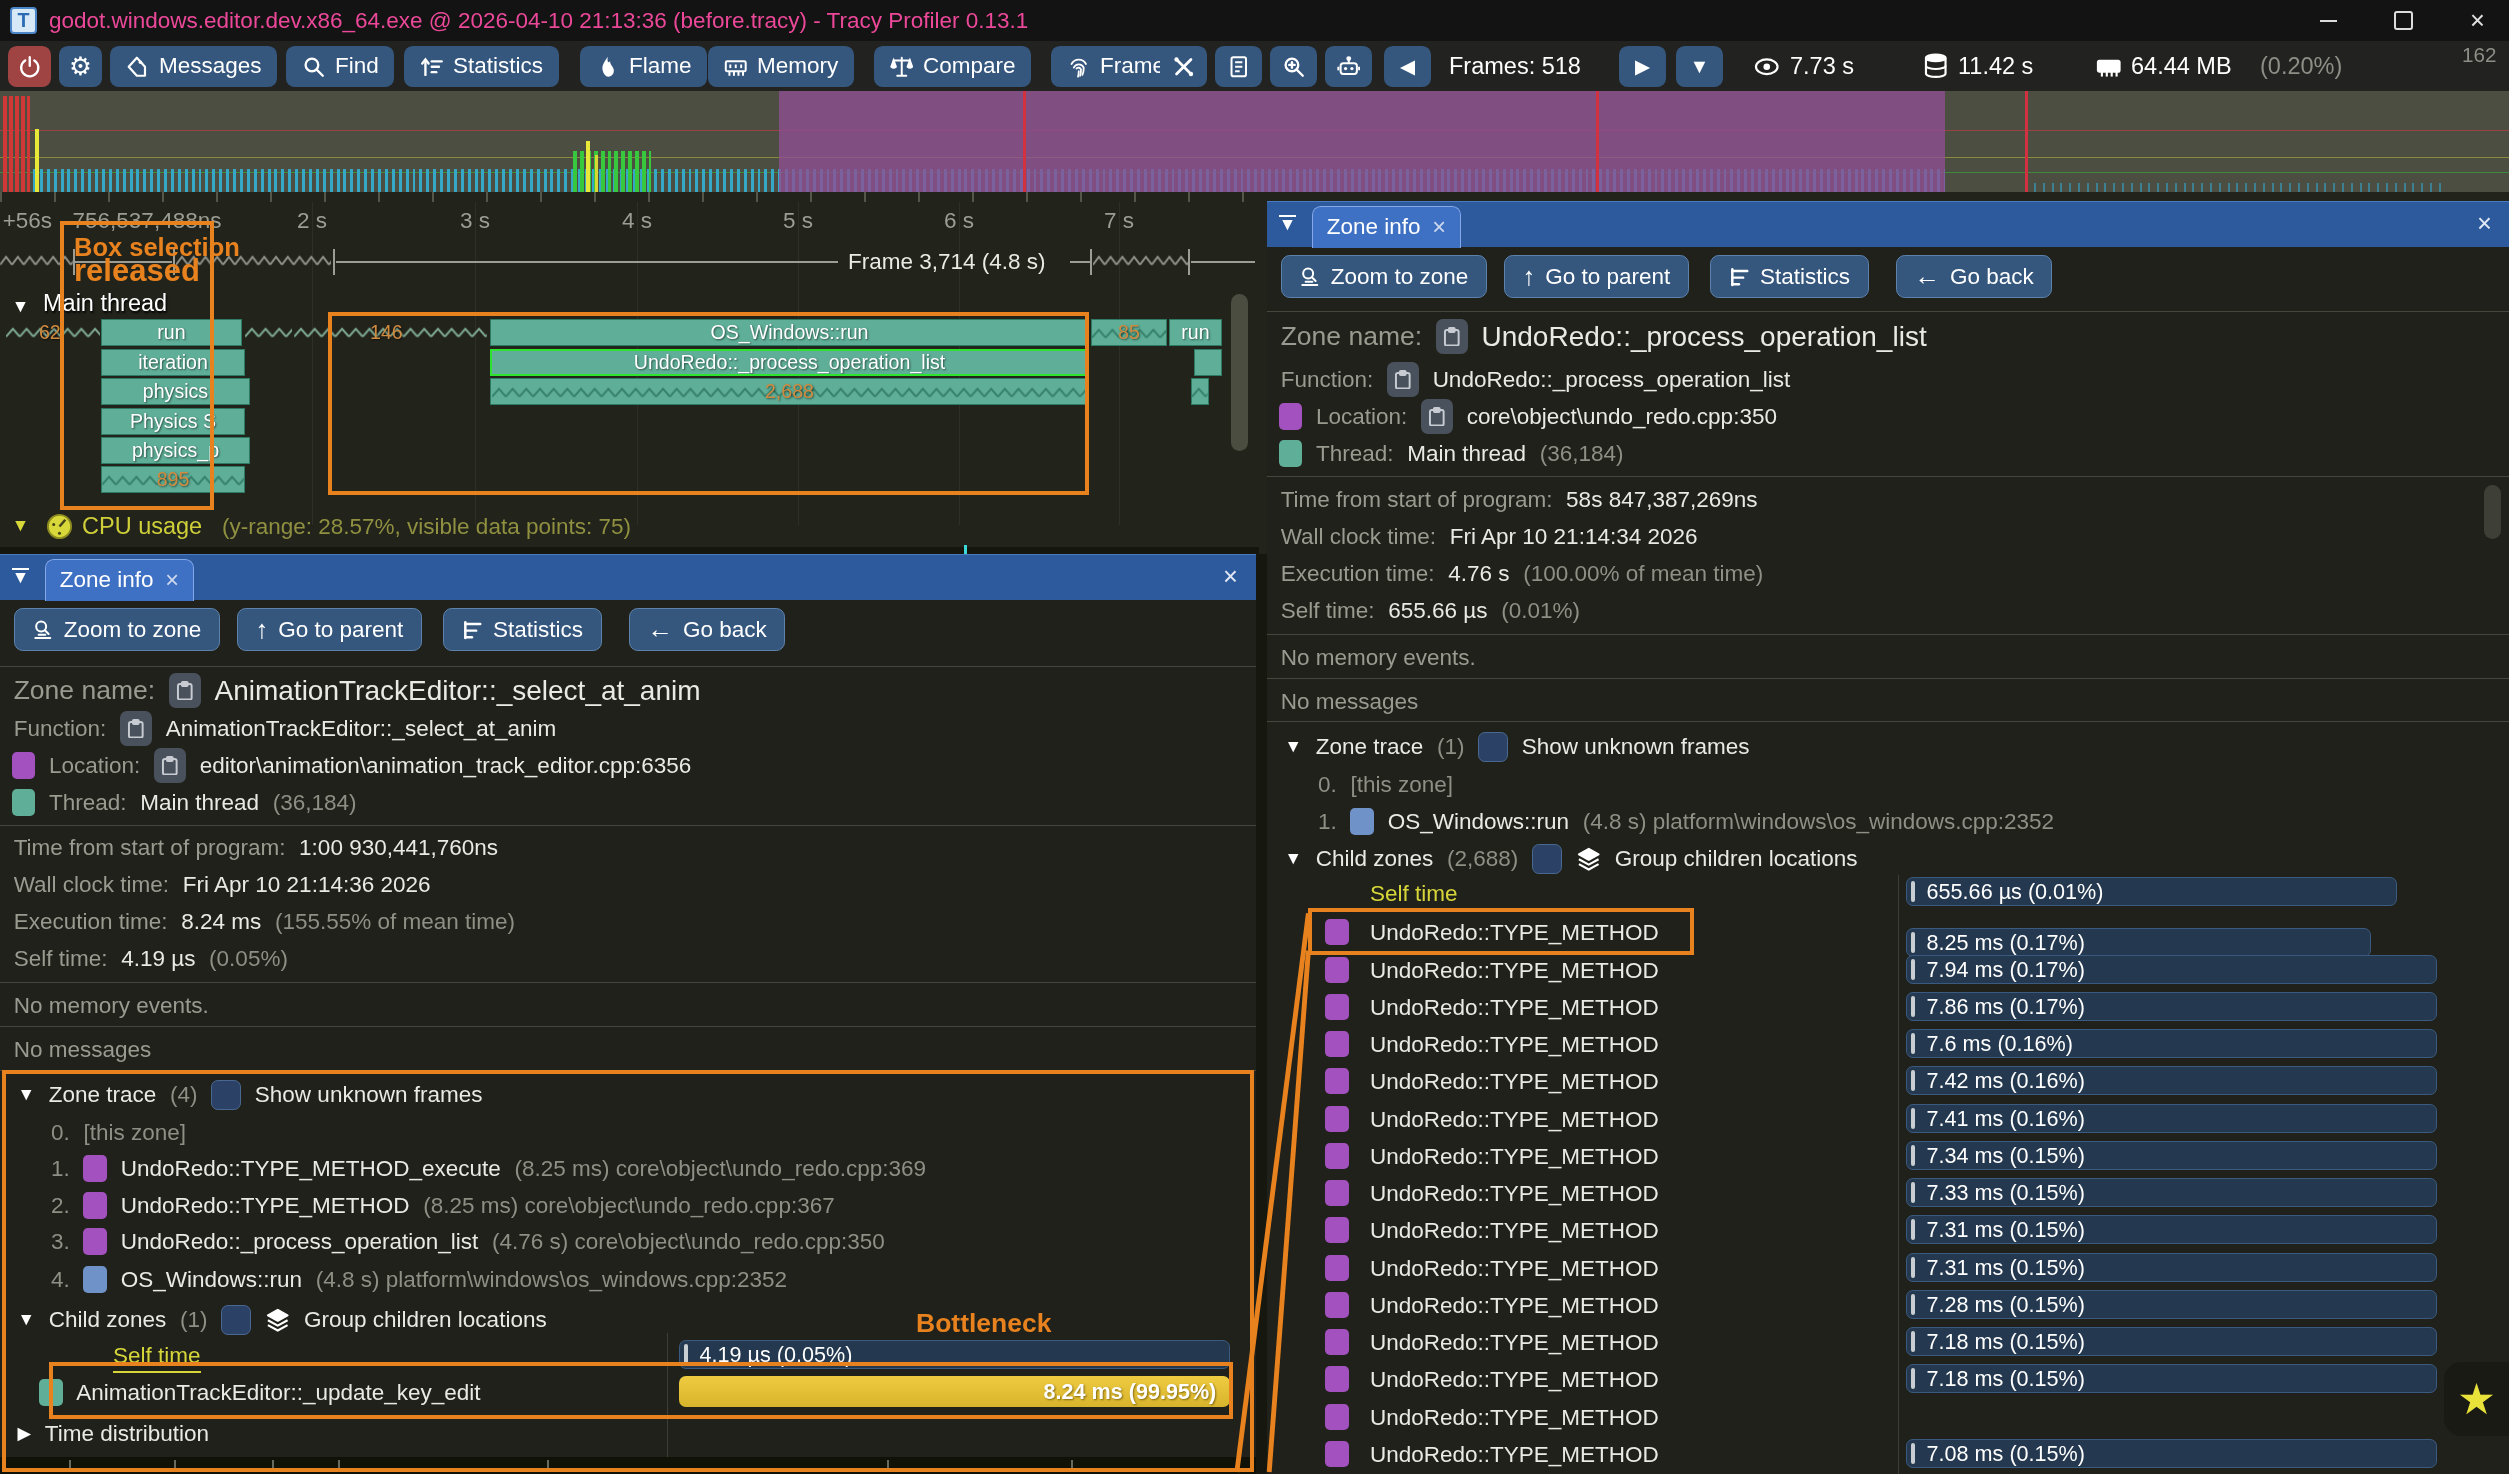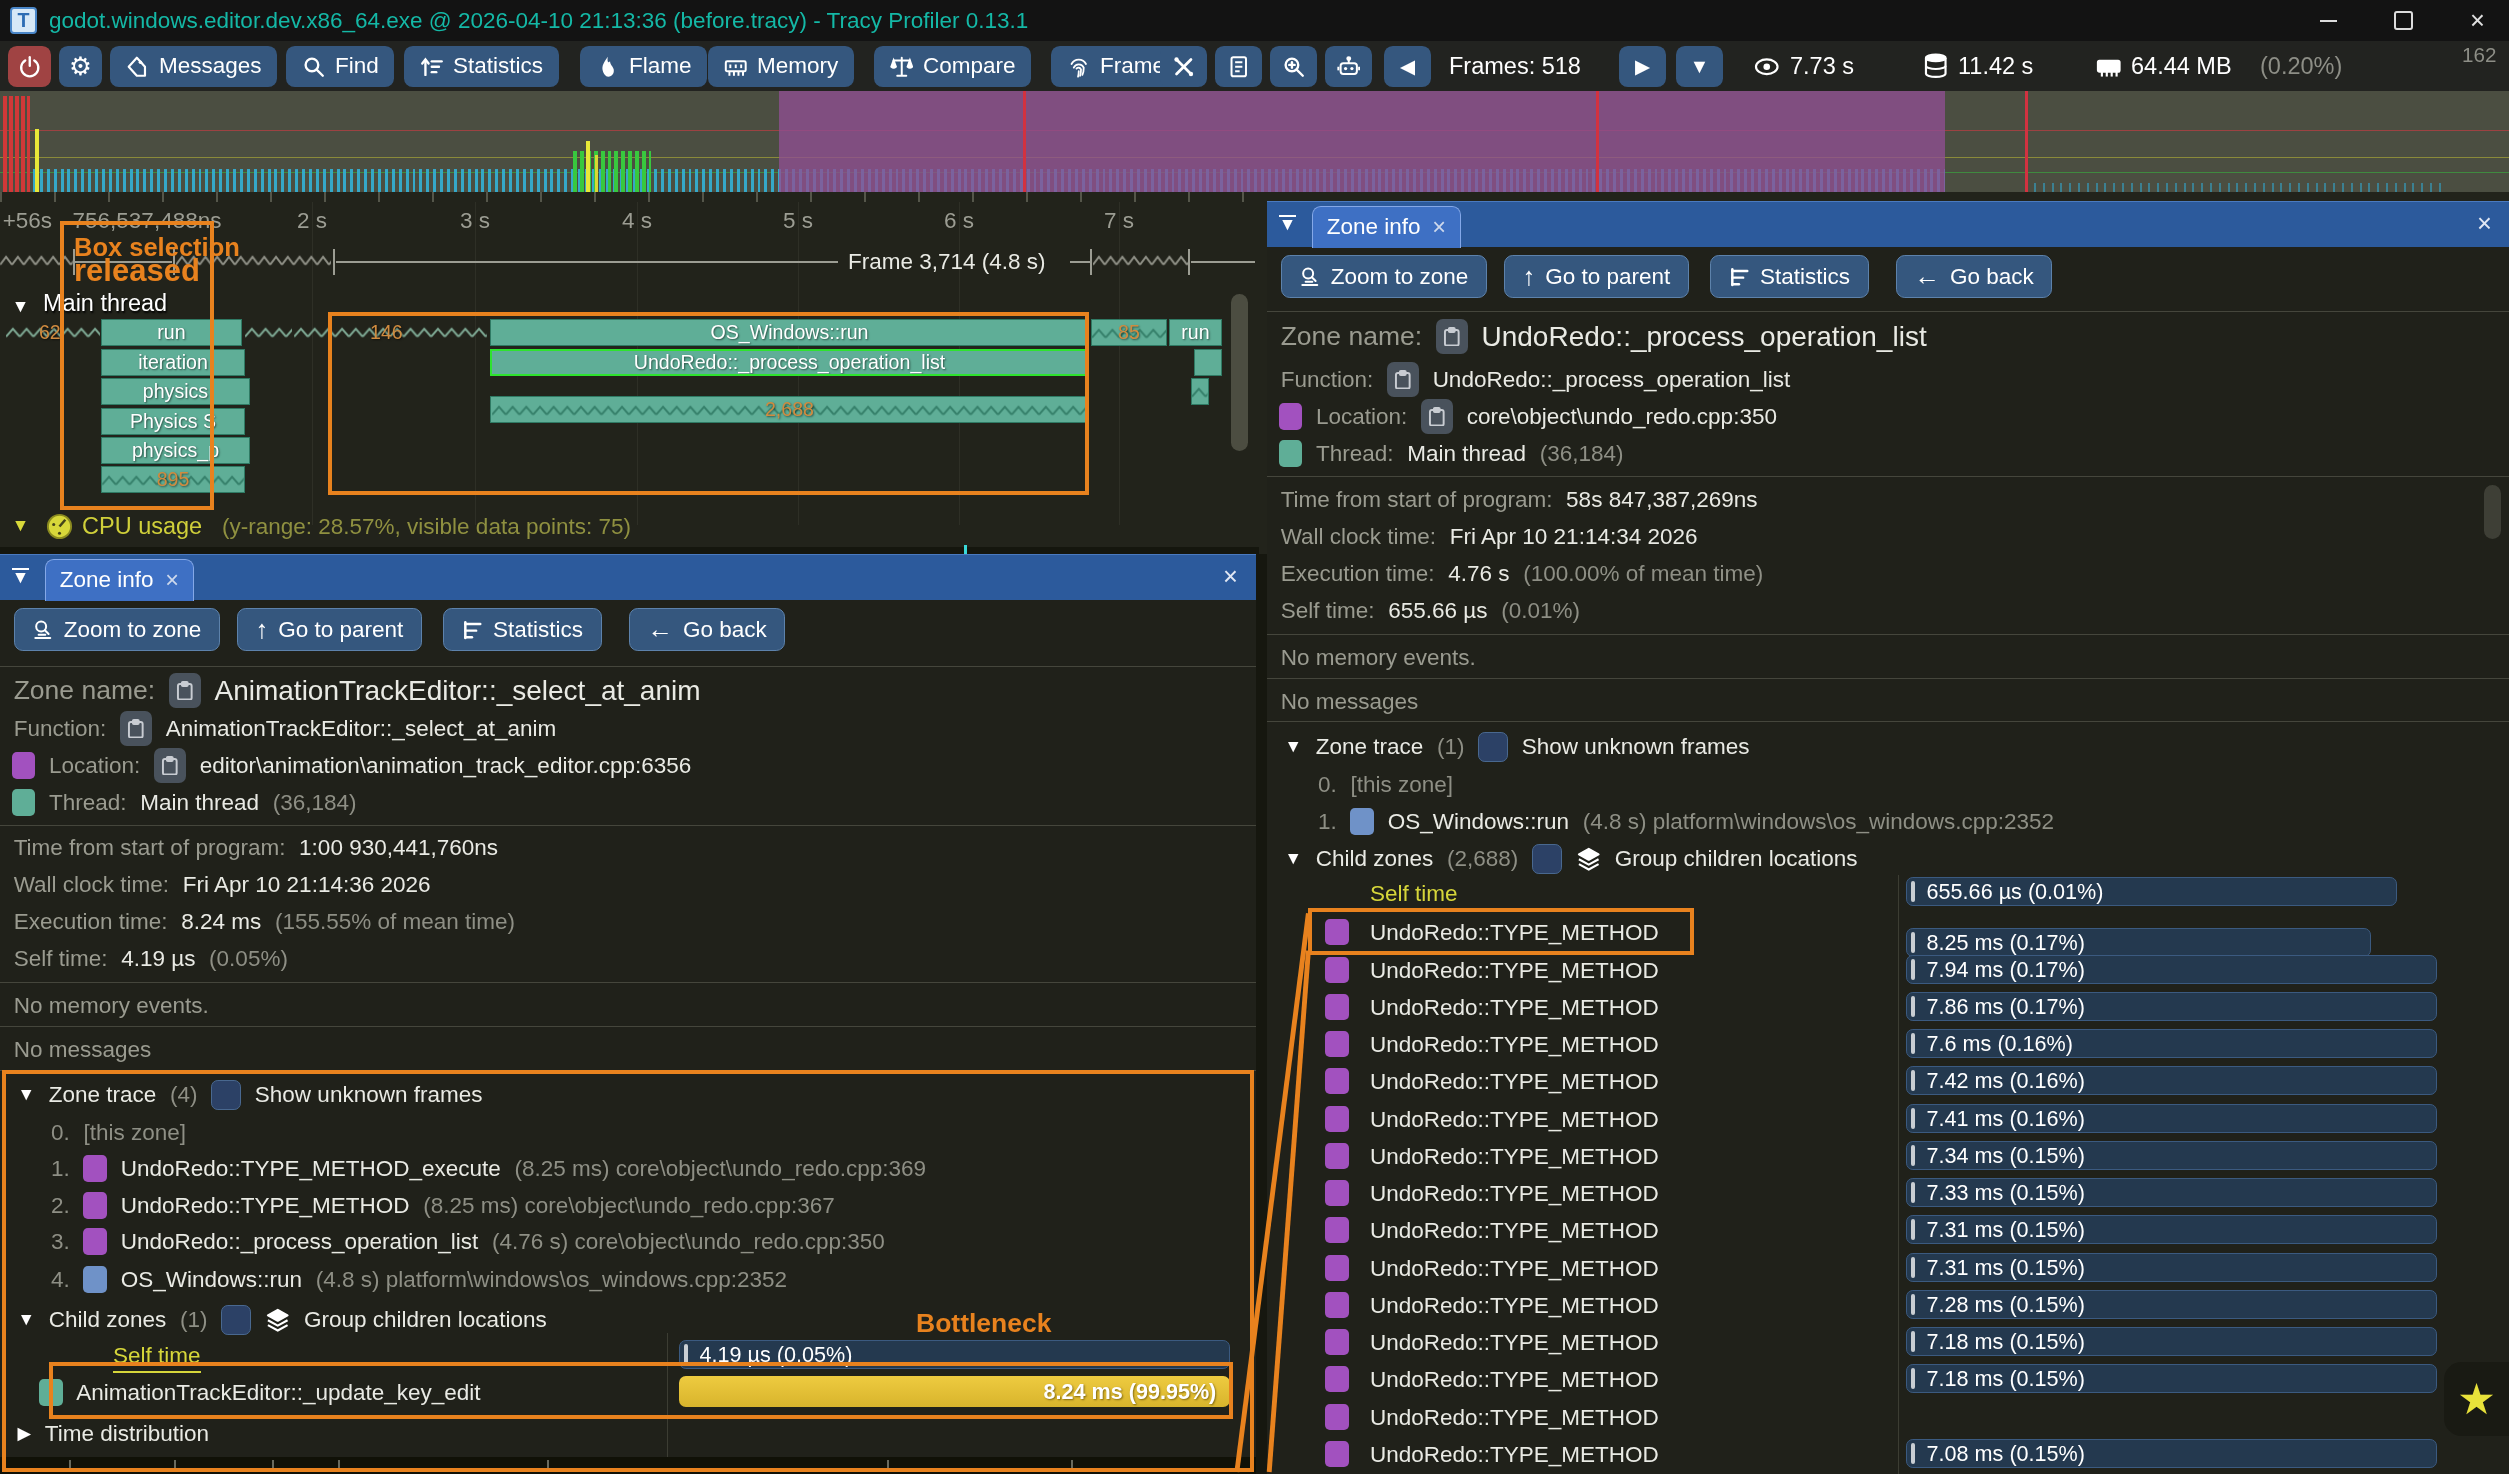--- a/index.html
+++ b/index.html
@@ -47,21 +47,21 @@
     <pattern id="zzr" width="12" height="16" patternUnits="userSpaceOnUse">
       <polyline points="0,12 6,4 12,12" fill="none" stroke="#8f9086" stroke-width="2"></polyline>
     </pattern>
   </defs>
 </svg>
 
 <div id="root">
 
   <div class="abs" style="left:0;top:0;width:2509px;height:41px;background:#131313">
     <span class="abs" style="left:9.8px;top:6.9px;width:27.4px;height:27.4px;background:#d7e8f7;border:2px solid #4a86c8;border-radius:3.9px;box-sizing:border-box;color:#2d6cb4;font-weight:bold;font-size:19.6px;display:flex;align-items:center;justify-content:center">T</span>
-    <span class="abs" style="left:49px;top:7.8px;font-size:22.5px;color:#14b8a6;white-space:nowrap">godot.windows.editor.dev.x86_64.exe @ 2026-04-10 21:13:36 (before.tracy) - Tracy Profiler 0.13.1</span>
+    <span class="abs" style="left:49px;top:7.8px;font-size:22.5px;color:#ec4899;white-space:nowrap">godot.windows.editor.dev.x86_64.exe @ 2026-04-10 21:13:36 (before.tracy) - Tracy Profiler 0.13.1</span>
     <div class="wctl" style="left:2297px">
         <span style="display:block;width:17.6px;height:2px;background:#ddd"></span>
       </div>
     <div class="wctl" style="left:2372px">
         <span style="display:block;width:15.7px;height:15.7px;border:2px solid #ddd;border-radius:2.9px"></span>
       </div>
     <div class="wctl" style="left:2446px;font-size:25.5px">×</div>
   </div>
 
   <div class="abs" style="left:0;top:41px;width:2509px;height:50px;background:#222320">
@@ -297,21 +297,21 @@
         <span>iteration</span>
       </div>
     <div class="zone" style="left:490px;top:157px;width:599px;border:2px solid #2ee32e">
         <span>UndoRedo::_process_operation_list</span>
       </div>
     <div class="zone" style="left:1194px;top:157px;width:28px"></div>
 
     <div class="zone" style="left:101px;top:186px;width:149px">
         <span>physics</span>
       </div>
-    <div class="zone" style="left:490px;top:204px;width:599px">
+    <div class="zone" style="left:490px;top:186px;width:599px">
       <svg class="zzfill" viewBox="0 0 609 26" width="597" height="25.5">
           <rect width="100%" height="100%" fill="url(#zzt)"></rect>
         </svg>
       <span class="znum" style="position:relative">2,688</span>
     </div>
     <div class="zone" style="left:1191px;top:186px;width:17.6px">
         <svg class="zzfill" viewBox="0 0 16 26" width="15.7" height="25.5">
           <rect width="100%" height="100%" fill="url(#zzt)"></rect>
         </svg>
       </div>

